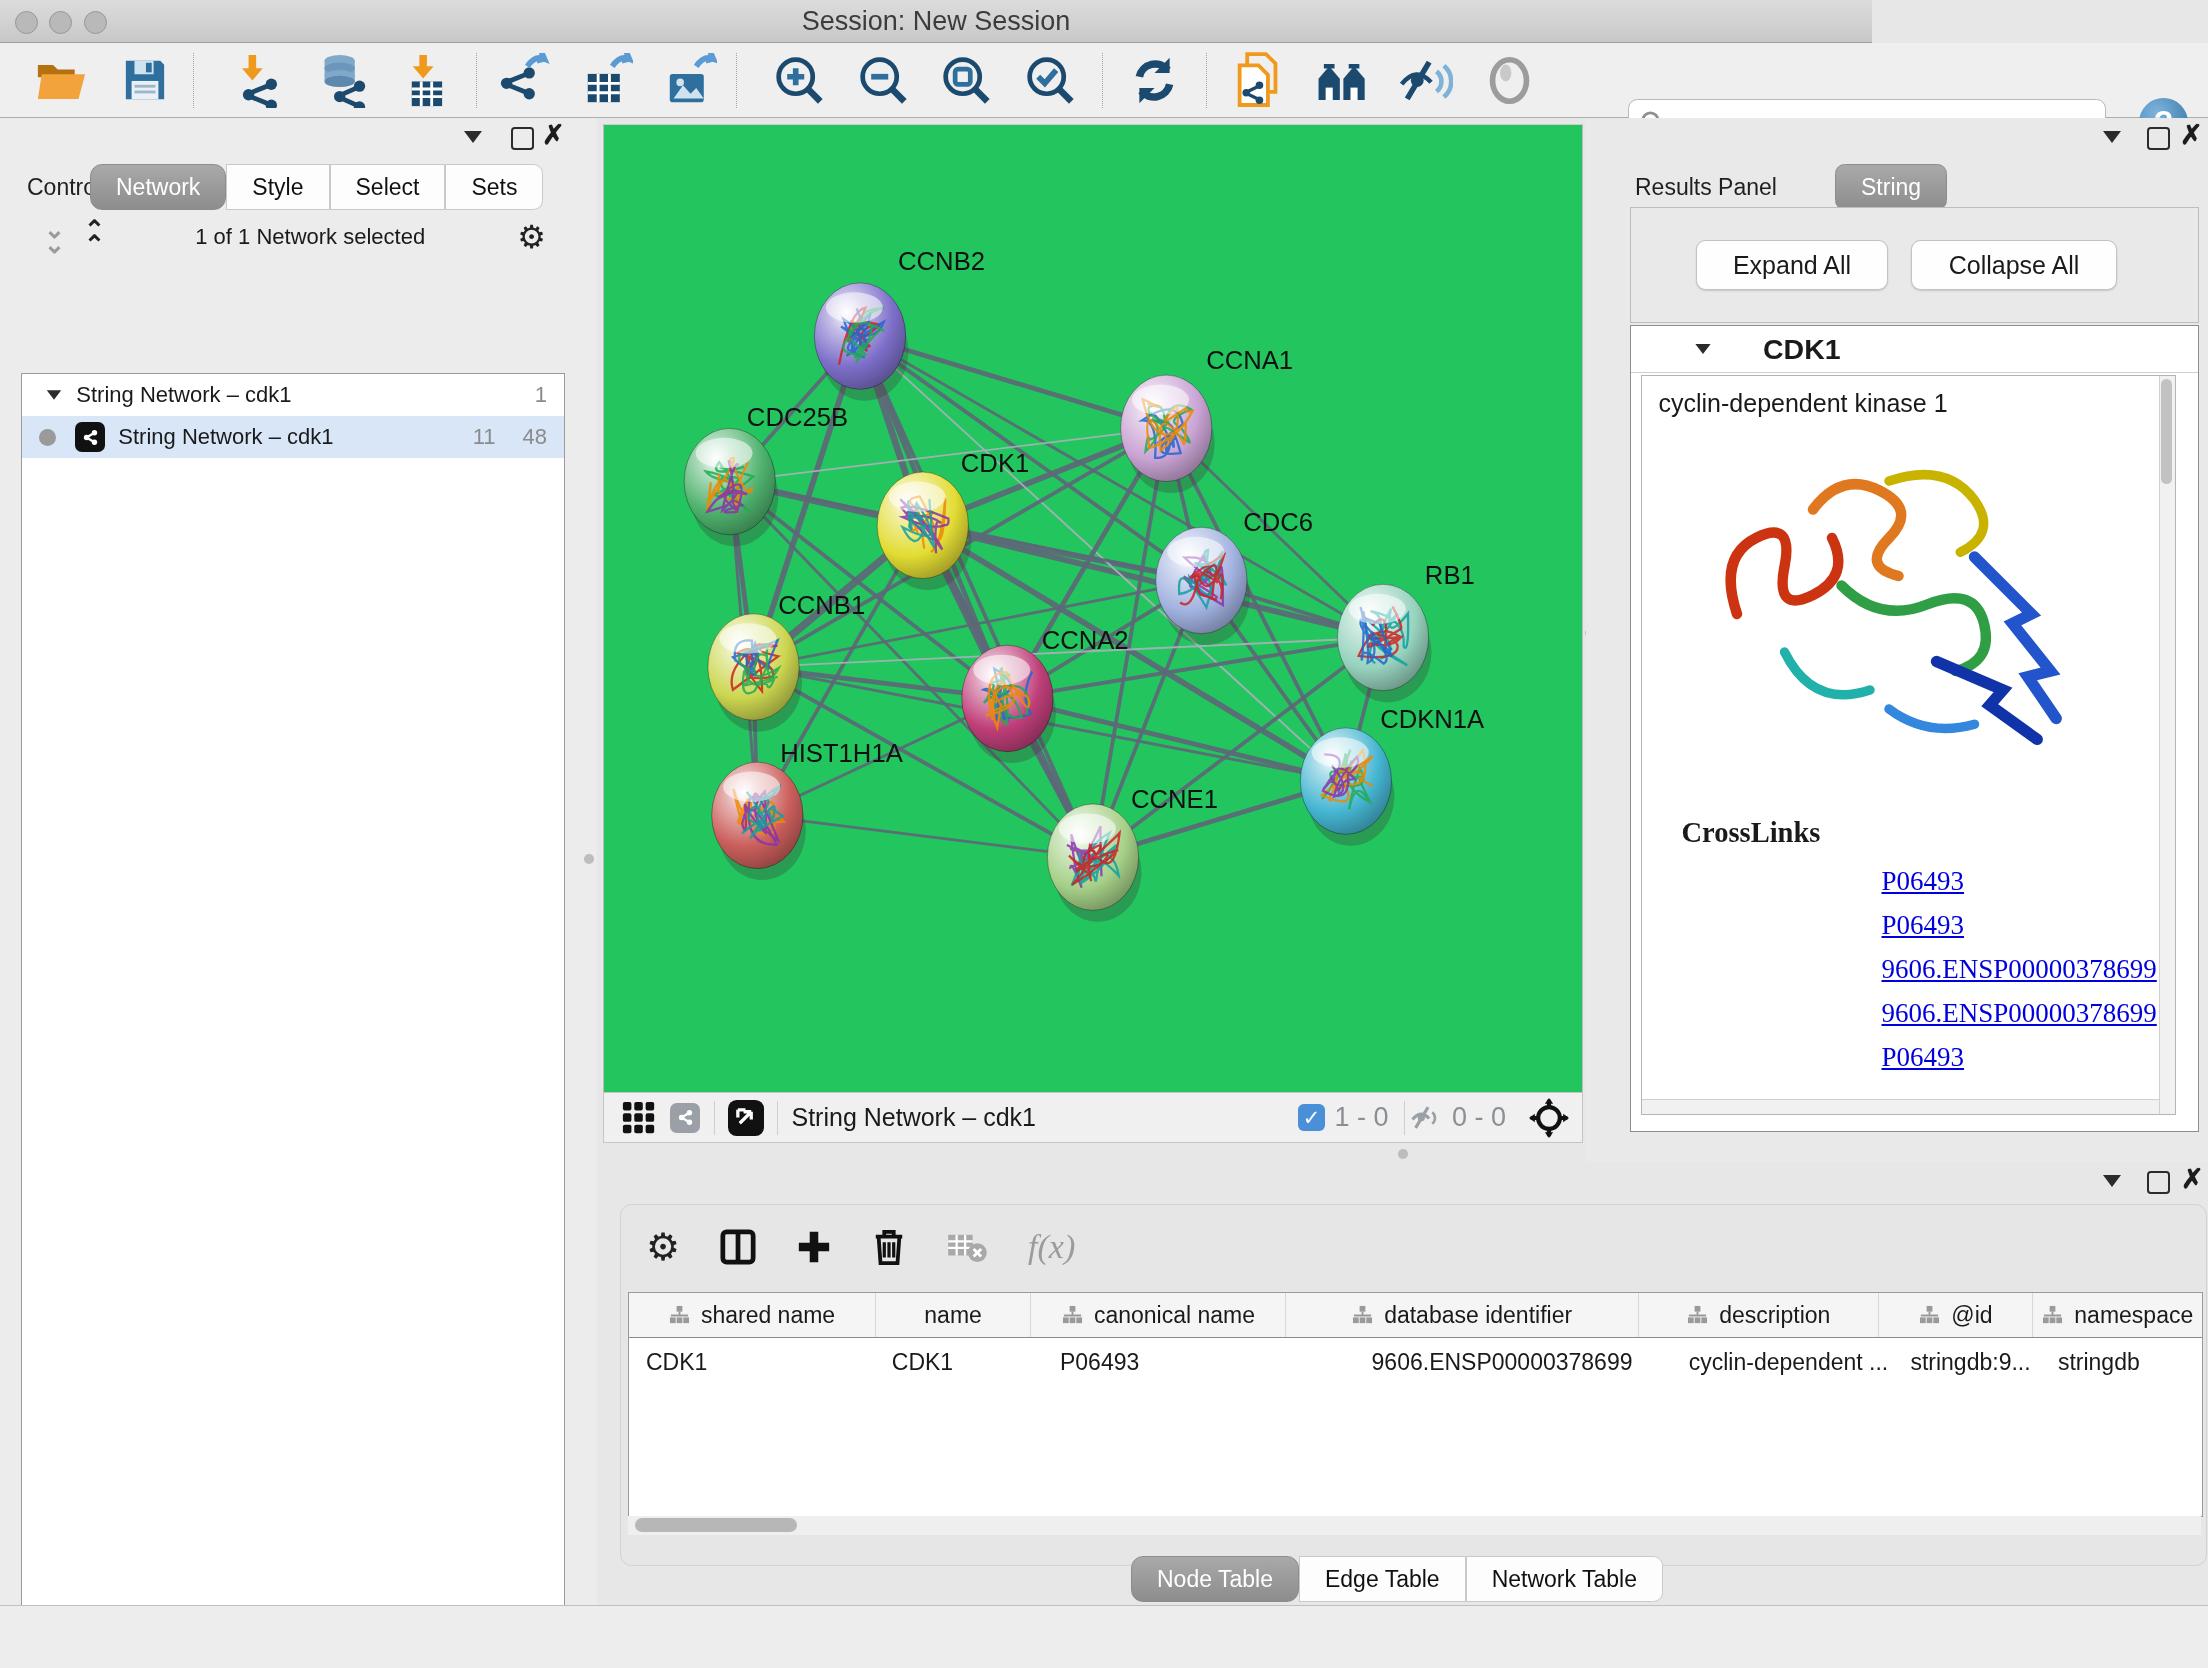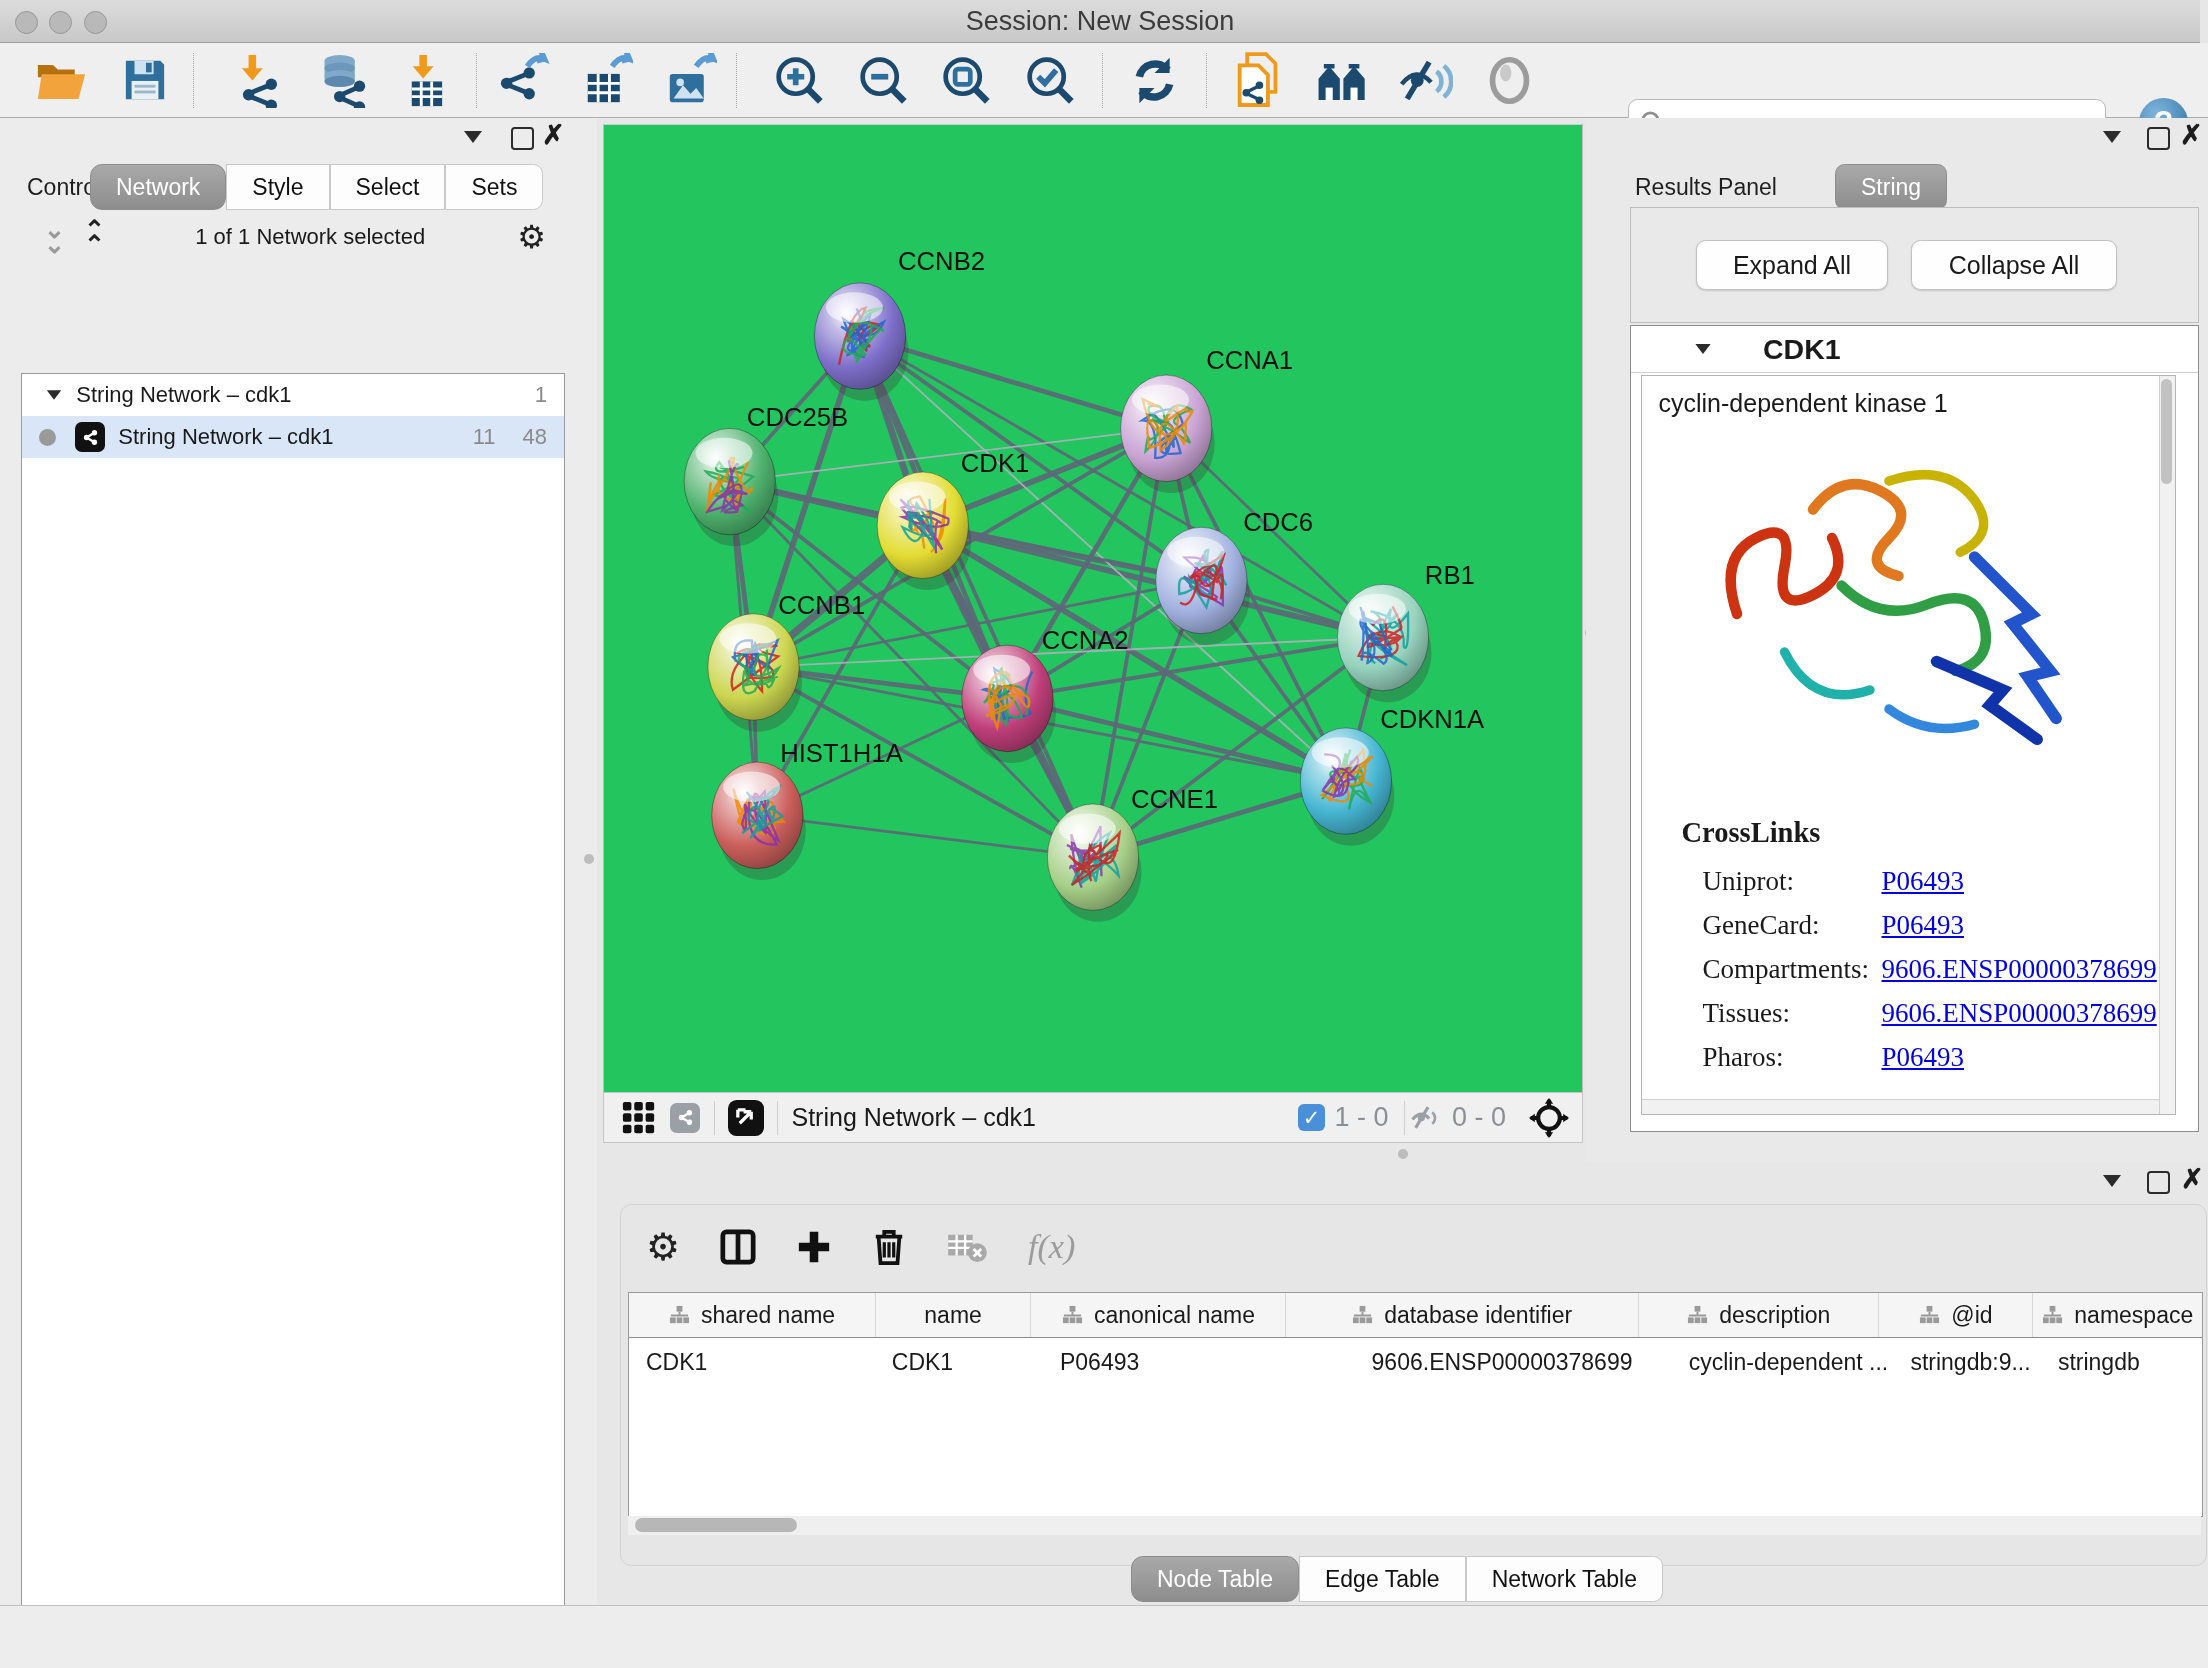--- a/index.html
+++ b/index.html
@@ -1,21 +1,21 @@
 <!DOCTYPE html>
 <html style="font-size:15px"><head>
 <meta charset="utf-8">
 <style>
   html,body{margin:0;padding:0;}
   .app{position:relative;width:2208px;height:1668px;background:#e7e7e7;
        font-family:"Liberation Sans",sans-serif;overflow:hidden;color:#1a1a1a;}
   .abs{position:absolute;}
   
-  .titlebar{left:0;top:0;width:2200px;height:42px;
-    background:linear-gradient(#dcdcdc,#c8c8c8);border-bottom:1px solid #9f9f9f;}
+  .titlebar{left:0;top:0;width:1856px;height:42px;
+    background:linear-gradient(#dcdcdc,#c8c8c8);border-bottom:1px solid #9f9f9f;padding-left:16px;}
   .tl-dot{top:10.5px;width:21px;height:21px;border-radius:50%;
     background:#b9b9b9;border:1px solid #979797;}
   .win-title{left:0;top:0;width:100%;height:42px;line-height:42px;text-align:center;
     font-size:27px;color:#3c3c3c;}
   
   .toolbar{left:0;top:43px;width:2208px;height:74px;background:#efefef;
     border-bottom:1px solid #aeaeae;}
   .tb-group{top:7.6px;height:59px;display:flex;align-items:center;gap:28.5px;}
   .tb-btn{width:55px;height:55px;display:flex;align-items:center;justify-content:center;}
   .tb-sep{top:9.5px;width:0;height:55px;border-left:1.9px dotted #a5a5a5;}
@@ -624,27 +624,20 @@
           <path d="M120 90 q30 -40 70 -20 q40 20 10 50 q-30 30 10 40" stroke="#e07820" stroke-width="11"></path>
           <path d="M200 60 q60 -20 90 20 q25 35 -15 55" stroke="#c8b400" stroke-width="10"></path>
           <path d="M150 170 q40 40 90 20 q50 -20 60 20 q10 40 -30 50" stroke="#2f9e44" stroke-width="11"></path>
           <path d="M90 240 q30 60 90 40" stroke="#20b2aa" stroke-width="10"></path>
           <path d="M290 140 l60 60 -20 10 40 50 -24 6 30 44" stroke="#2255cc" stroke-width="12"></path>
           <path d="M250 250 l70 30 -14 16 50 36" stroke="#1133aa" stroke-width="12"></path>
           <path d="M200 300 q40 30 90 16" stroke="#3388dd" stroke-width="10"></path>
         </g>
       </svg>
       <div class="serif" style="position:absolute;left:40px;top:441px;font-size:28.5px;font-weight:bold">CrossLinks</div>
-      <div class="serif" style="position:absolute;left:61px;top:483px;font-size:27px;line-height:44px">
-        <div>Uniprot:</div>
-        <div>GeneCard:</div>
-        <div>Compartments:</div>
-        <div>Tissues:</div>
-        <div>Pharos:</div>
-      </div>
       <div class="serif" style="position:absolute;left:240px;top:483px;font-size:27px;line-height:44px">
         <div class="xlink">P06493</div>
         <div class="xlink">P06493</div>
         <div class="xlink">9606.ENSP00000378699</div>
         <div class="xlink">9606.ENSP00000378699</div>
         <div class="xlink">P06493</div>
       </div>
       <div class="vscroll">
           <div class="vthumb"></div>
         </div>

